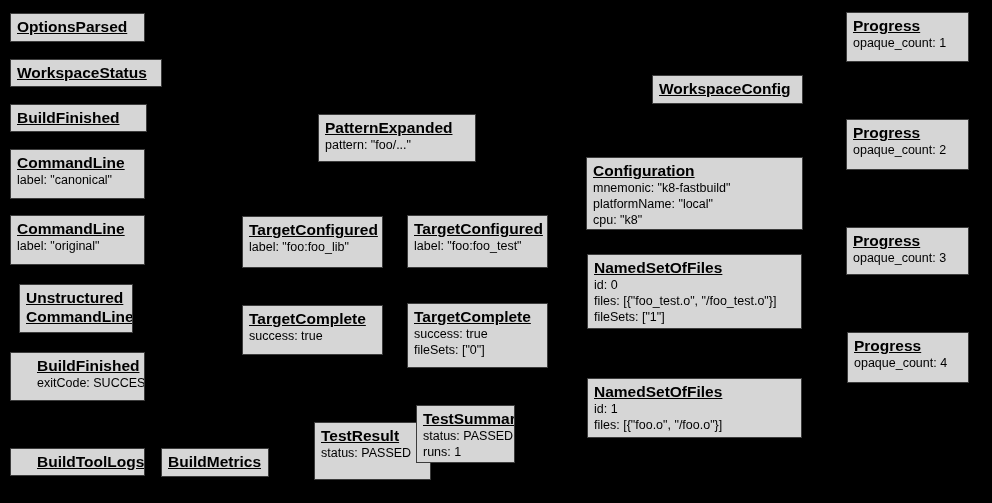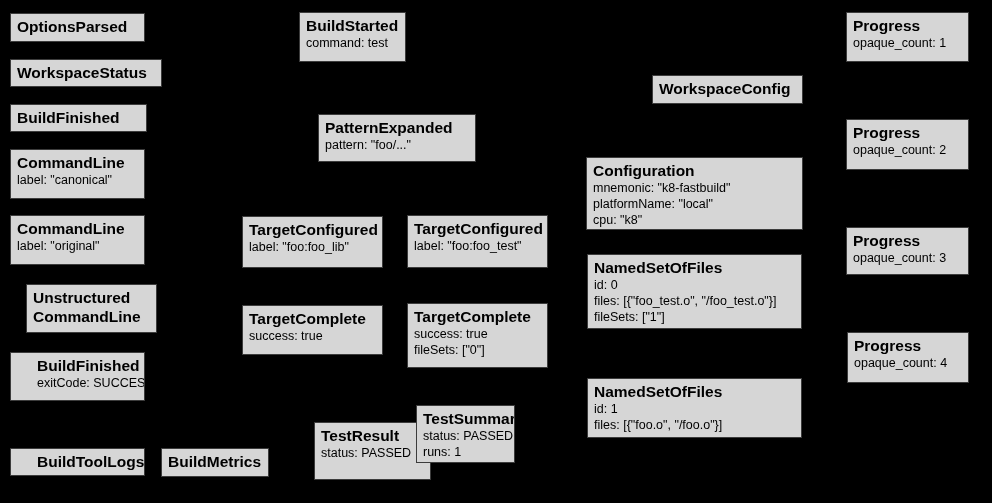--- a/index.html
+++ b/index.html
@@ -20,20 +20,21 @@
     box-sizing: border-box;
     background: #d6d6d6;
     border: 1px solid #3c3c3c;
     padding: 3px 6px 3px 6px;
     color: #000000;
     overflow: hidden;
   }
   .node-title {
     font-size: 15.5px;
     font-weight: bold;
+    text-decoration: underline;
     line-height: 19px;
     white-space: pre-line;
     color: #000000;
   }
   .node-detail {
     font-size: 12.5px;
     line-height: 16px;
     white-space: nowrap;
     color: #000000;
   }
@@ -52,37 +53,33 @@
       <div class="node-title">BuildFinished</div>
     </div>
     <div class="node" style="left: 10px; top: 149px; width: 135px; height: 50px;">
       <div class="node-title">CommandLine</div>
       <div class="node-detail">label: "canonical"</div>
     </div>
     <div class="node" style="left: 10px; top: 215px; width: 135px; height: 50px;">
       <div class="node-title">CommandLine</div>
       <div class="node-detail">label: "original"</div>
     </div>
-    <div class="node" style="left: 26px; top: 284px; width: 131px; height: 49px;">
+    <div class="node" style="left: 19px; top: 284px; width: 114px; height: 49px;">
       <div class="node-title">Unstructured
 CommandLine</div>
     </div>
     <div class="node" style="left: 10px; top: 352px; width: 135px; height: 49px; padding-left: 26px;">
       <div class="node-title">BuildFinished</div>
       <div class="node-detail">exitCode: SUCCESS</div>
     </div>
     <div class="node" style="left: 10px; top: 448px; width: 135px; height: 28px; padding-left: 26px;">
       <div class="node-title">BuildToolLogs</div>
     </div>
     <div class="node" style="left: 161px; top: 448px; width: 108px; height: 29px;">
       <div class="node-title">BuildMetrics</div>
-    </div>
-    <div class="node" style="left: 299px; top: 12px; width: 107px; height: 50px;">
-      <div class="node-title">BuildStarted</div>
-      <div class="node-detail">command: test</div>
     </div>
     <div class="node" style="left: 300px; top: 114px; width: 158px; height: 48px; margin-left: 18px;">
       <div class="node-title">PatternExpanded</div>
       <div class="node-detail">pattern: "foo/..."</div>
     </div>
     <div class="node" style="left: 242px; top: 216px; width: 141px; height: 52px;">
       <div class="node-title">TargetConfigured</div>
       <div class="node-detail">label: "foo:foo_lib"</div>
     </div>
     <div class="node" style="left: 407px; top: 215px; width: 141px; height: 53px;">

